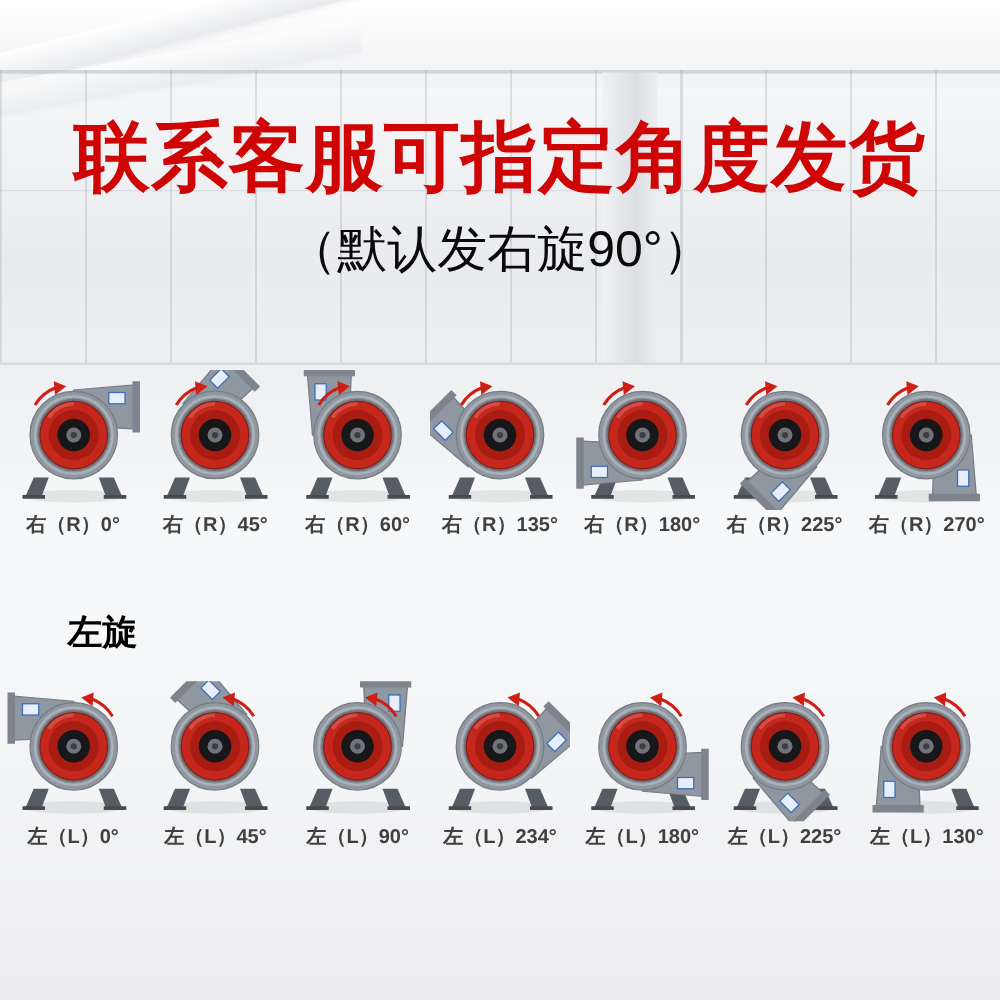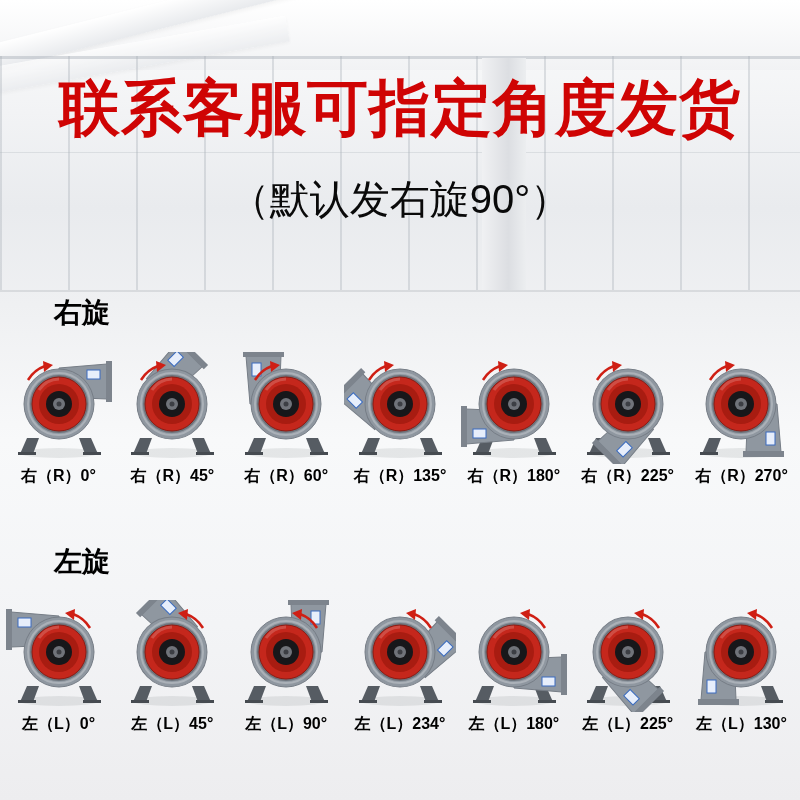--- a/index.html
+++ b/index.html
@@ -26,37 +26,37 @@
       rgba(255,255,255,0) 2px,rgba(255,255,255,0) 68px);
     opacity:.85;}
   .glass-top{position:absolute;left:0;right:0;top:56px;height:3px;background:rgba(168,175,183,0.45);}
   .glass-mid{position:absolute;left:0;right:0;top:152px;height:1px;background:rgba(168,175,183,0.28);}
   .pillar{position:absolute;left:482px;top:58px;width:44px;height:232px;
     background:linear-gradient(90deg,#f0f1f3,#dcdee2 60%,#eceef0);}
   .floor-line{position:absolute;left:0;right:0;top:290px;height:2px;background:rgba(150,156,164,0.25);}
 
   
   .title{
-    position:absolute;top:74px;left:0;right:0;margin:1px;
+    position:absolute;top:74px;left:0;right:0;margin:18px;
     text-align:center;font-size:61px;font-weight:900;letter-spacing:1px;
     color:#cf0404;line-height:1.1;
   }
   .subtitle{
     position:absolute;top:172px;left:0;right:0;
     text-align:center;font-size:40px;font-weight:500;color:#0a0a0a;
   }
 
   
   .sections{position:absolute;top:296px;left:0;right:0;}
   .sec + .sec{margin-top:58px;}
   .sec-label{margin:0 0 22px 54px;font-size:28px;font-weight:800;color:#000;line-height:1.2;}
   .fan-row{display:flex;justify-content:space-between;padding:0 2px;}
   .fan-cell{width:113px;display:flex;flex-direction:column;align-items:center;}
   .fan-svg{display:block;}
-  .fan-label{margin-top:2px;font-size:16px;font-weight:700;color:#000000;white-space:nowrap;}
+  .fan-label{margin-top:2px;font-size:16px;font-weight:700;color:#404040;white-space:nowrap;}
 </style>
 </head>
 <body>
 
 <div class="stage">
 
   <div class="room">
     <div class="ceiling"></div>
     <div class="beam b1"></div>
     <div class="beam b2"></div>
@@ -65,21 +65,20 @@
     <div class="glass-mid"></div>
     <div class="pillar"></div>
     <div class="floor-line"></div>
   </div>
 
   <h1 class="title" style="color: rgb(207, 4, 4);">联系客服可指定角度发货</h1>
   <div class="subtitle">（默认发右旋90°）</div>
 
   <div class="sections" id="sections">
       <section class="sec">
-        <div class="sec-label">右旋</div>
         <div class="fan-row">
           <div class="fan-cell">
             <svg class="fan-svg" viewBox="0 0 112 112" width="112" height="112">
               <ellipse cx="56" cy="101" rx="40" ry="5" fill="rgba(60,65,72,0.10)"></ellipse>
               <polygon points="24,86 36,86 30,102 17,102" fill="#565c63"></polygon>
               <polygon points="76,86 88,86 95,102 82,102" fill="#565c63"></polygon>
               <rect x="15" y="100" width="18" height="3" fill="#464b51"></rect>
               <rect x="80" y="100" width="18" height="3" fill="#464b51"></rect>
               <g transform="rotate(0 56 52)">
                 <g>

